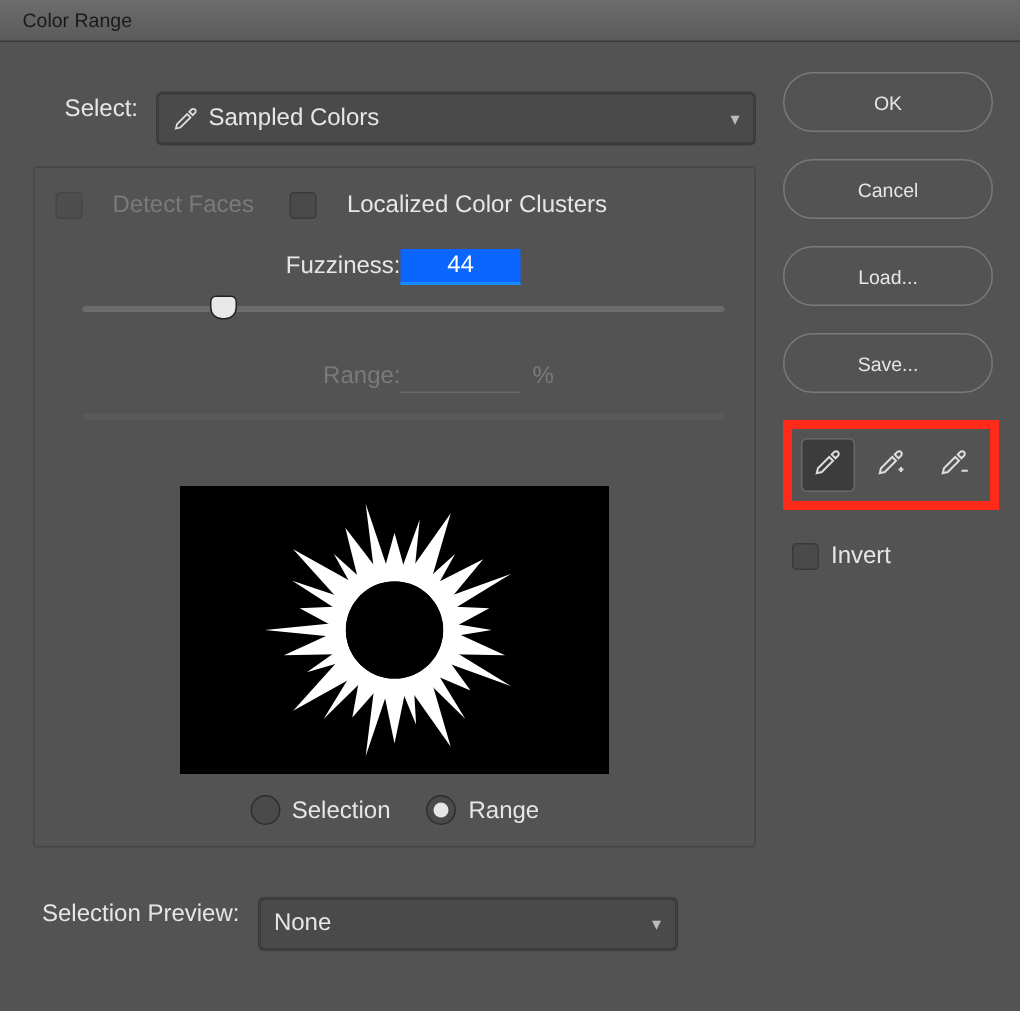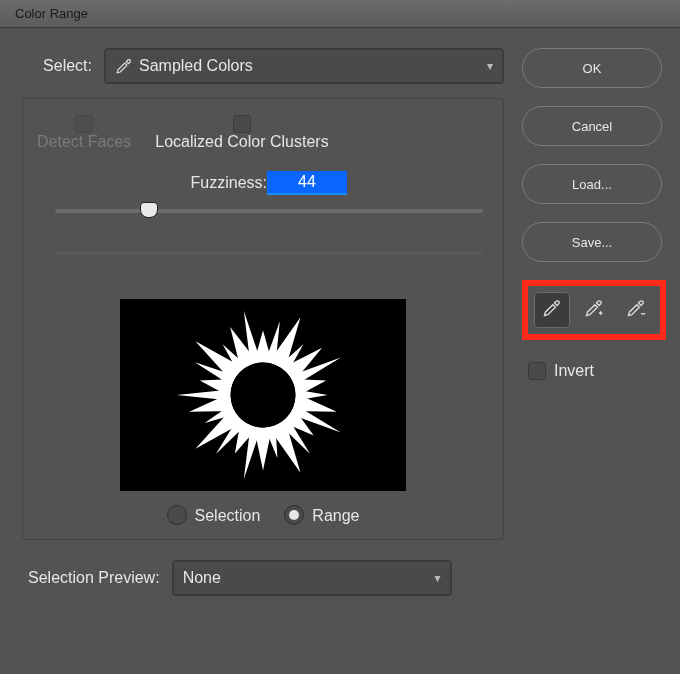--- a/index.html
+++ b/index.html
@@ -3,26 +3,26 @@
 <meta charset="utf-8">
 <style>
   * { box-sizing: border-box; margin: 0; padding: 0; font-family: -apple-system, "Helvetica Neue", Arial, sans-serif; }
   body { width: 680px; height: 674px; background: #535353; color: #e6e6e6; font-size: 16px; overflow: hidden; }
   .titlebar { height: 28px; background: linear-gradient(#6c6c6c,#5b5b5b); display: flex; align-items: center; justify-content: flex-start; font-size: 13px; color: #1a1a1a; border-bottom: 1px solid #3a3a3a; padding-left: 15px; }
   .content { display: flex; padding: 20px 18px 10px 22px; gap: 18px; }
   .left { flex: 1; }
   .right { width: 140px; display: flex; flex-direction: column; gap: 18px; }
   .select-row { display: flex; align-items: center; gap: 12px; margin-bottom: 14px; }
   .select-row .lbl { width: 70px; text-align: right; }
-  .dropdown { flex: 1; height: 36px; background: #4a4a4a; border: 1px solid #3a3a3a; border-radius: 4px; display: flex; align-items: center; padding: 0 10px; position: relative; box-shadow: inset 0 0 0 1px rgba(0,0,0,0.2); }
+  .dropdown { flex: 1; height: 36px; background: #4a4a4a; border: 1px solid #3a3a3a; border-radius: 4px; display: flex; align-items: center; padding: 0 10px; position: relative; box-shadow: inset 0 0 0 1px rgba(0,0,0,0.2); margin-top: 13px; }
   .dropdown .dd-text { flex: 1; color: #e6e6e6; }
   .chevron { color: #bbb; font-size: 12px; }
   .fieldset { border: 1px solid #454545; border-radius: 3px; padding: 16px 14px 14px 14px; }
   .check-row { display: flex; align-items: center; gap: 24px; margin-bottom: 20px; }
-  .checkbox { display: flex; align-items: center; gap: 0; flex-direction: column; }
+  .checkbox { display: flex; align-items: center; gap: 20px; }
   .chk { width: 18px; height: 18px; border: 1px solid #3a3a3a; background: #4a4a4a; border-radius: 3px; }
   .disabled { color: #7a7a7a; }
   .disabled .chk { opacity: 0.5; }
   .param-row { display: flex; align-items: center; margin-bottom: 8px; }
   .param-row .plabel { width: 230px; text-align: right; }
   .param-row .pval { width: 80px; text-align: center; }
   .param-row .pval.hl { background: #0a66ff; color: #fff; border-bottom: 2px solid #1a8cff; padding: 2px 4px; }
   .param-row .pval.under { border-bottom: 1px solid #6a6a6a; height: 22px; }
   .slider-wrap { padding: 0 6px 16px 18px; }
   .slider { position: relative; height: 26px; }
@@ -83,20 +83,25 @@
         <span class="plabel">Fuzziness:</span>
         <span class="pval hl">44</span>
       </div>
       <div class="slider-wrap">
         <div class="slider">
           <div class="track"></div>
           <div class="thumb" id="fuzz-thumb" style="left: 22%;"></div>
         </div>
       </div>
 
+      <div class="param-row disabled">
+        <span class="plabel">Range:</span>
+        <span class="pval under"></span>
+        <span style="margin-left:8px">%</span>
+      </div>
       <div class="slider-wrap">
         <div class="slider disabled">
           <div class="track"></div>
         </div>
       </div>
 
       <div class="preview-box">
         <svg viewBox="0 0 100 100">
           <g fill="#fff">
             <circle cx="50" cy="50" r="20" fill="#000"></circle>

